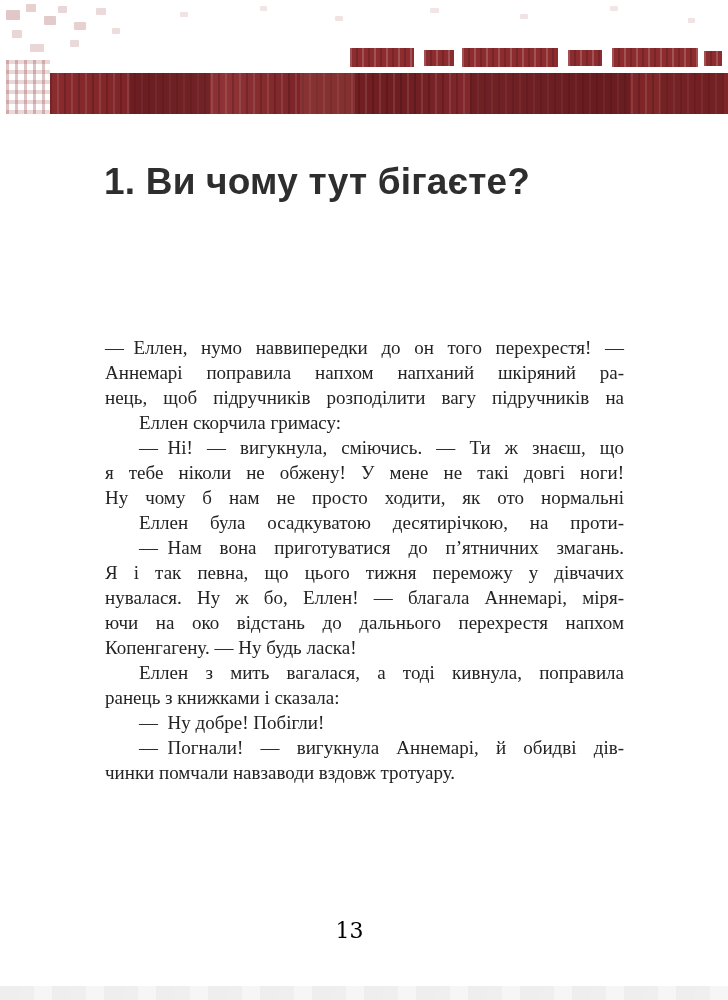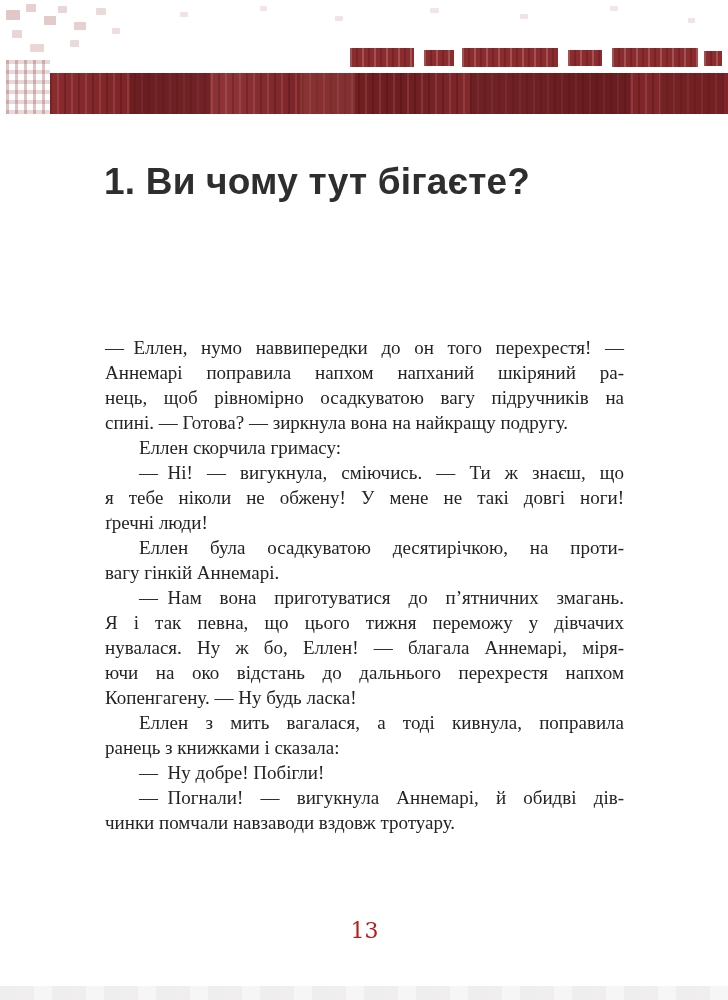--- a/index.html
+++ b/index.html
@@ -91,27 +91,27 @@
     white-space: nowrap;
     text-align: justify;
     text-align-last: justify;
   }
   .line.last { text-align-last: left; }
   .para:not(.no-indent) .line:first-child { text-indent: 34px; }
 
   
   .page-number {
     position: absolute;
-    left: 105px; top: 918px;
+    left: 90px; top: 918px;
     width: 519px;
     text-align: center;
     font-family: "DejaVu Serif", serif;
     font-size: 22px;
     line-height: 26px;
-    color: #b91c1c;
+    color: #000000;
   }
 </style>
 </head>
 <body>
 
 <div class="page">
 
   <div class="band-left-noise"></div>
   <div class="cover-band">
     <div class="band-block b1"></div>
@@ -144,34 +144,32 @@
       <div class="speck" style="left: 610px; top: 6px; width: 8px; height: 5px; background: rgba(155, 68, 68, 0.14);"></div>
       <div class="speck" style="left: 688px; top: 18px; width: 7px; height: 5px; background: rgba(155, 68, 68, 0.15);"></div>
     </div>
 
   <h1 class="chapter-title">1. Ви чому тут бігаєте?</h1>
 
   <div class="body-text" id="body-text">
       <div class="para no-indent">
         <div class="line">— Еллен, нумо наввипередки до он того перехрестя! —</div>
         <div class="line">Аннемарі поправила напхом напханий шкіряний ра-</div>
-        <div class="line">нець, щоб рівномірно осадкуватою вагу підручників на</div>
-        <div class="line last">спині. — Готова? — зиркнула вона на найкращу подругу.</div>
+        <div class="line">нець, щоб підручників розподілити вагу підручників на</div>
       </div>
       <div class="para">
         <div class="line last">Еллен скорчила гримасу:</div>
       </div>
       <div class="para">
         <div class="line">— Ні! — вигукнула, сміючись. — Ти ж знаєш, що</div>
         <div class="line">я тебе ніколи не обжену! У мене не такі довгі ноги!</div>
-        <div class="line last">ґречні люди!</div>
+        <div class="line">Ну чому б нам не просто ходити, як ото нормальні</div>
       </div>
       <div class="para">
         <div class="line">Еллен була осадкуватою десятирічкою, на проти-</div>
-        <div class="line last">вагу гінкій Аннемарі.</div>
       </div>
       <div class="para">
         <div class="line">— Нам вона приготуватися до п’ятничних змагань.</div>
         <div class="line">Я і так певна, що цього тижня переможу у дівчачих</div>
         <div class="line">нувалася. Ну ж бо, Еллен! — благала Аннемарі, міря-</div>
         <div class="line">ючи на око відстань до дальнього перехрестя напхом</div>
         <div class="line last">Копенгагену. — Ну будь ласка!</div>
       </div>
       <div class="para">
         <div class="line">Еллен з мить вагалася, а тоді кивнула, поправила</div>

